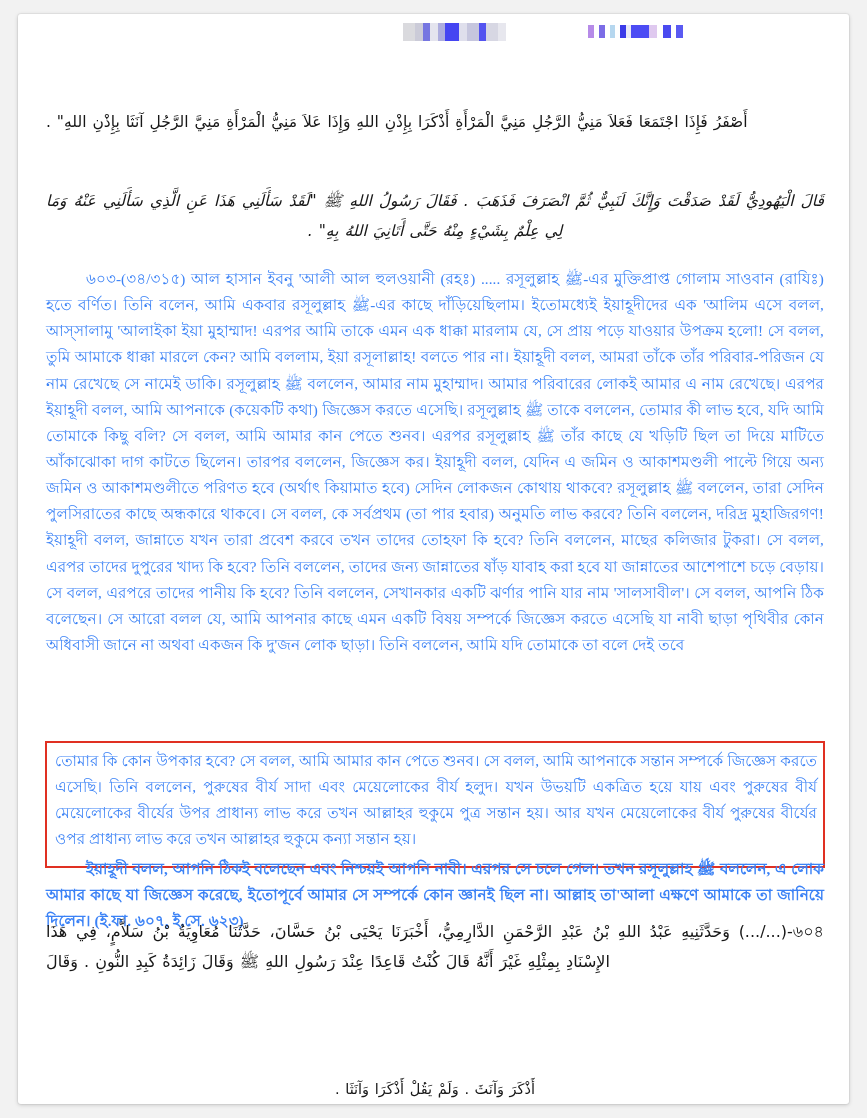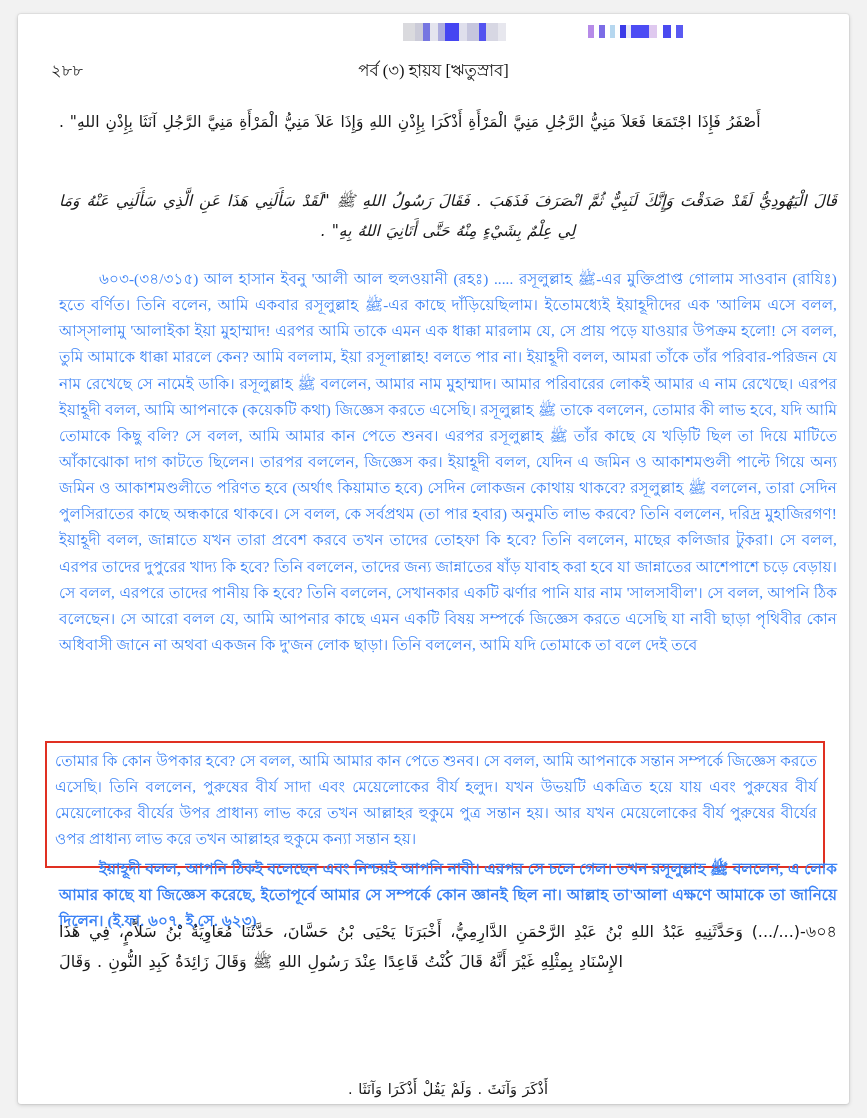--- a/index.html
+++ b/index.html
@@ -108,21 +108,20 @@
     width: 831px;
     text-align: center;
     font-size: 16.5px;
     color: #121212;
   }
 
   
   .blk {
     position: absolute;
     color: #141414;
-    margin-left: 13px;
   }
   .arabic {
     direction: rtl;
     text-align: justify;
     text-align-last: left;
     font-family: "DejaVu Sans", sans-serif;
     font-size: 15.5px;
     line-height: 1.95;
     color: #171717;
     word-spacing: 1px;
@@ -159,24 +158,20 @@
 </head>
 <body>
 
 <div id="page-sheet">
 
   <div id="redaction-row">
     <div class="redact" id="redact-a"></div>
     <div class="redact" id="redact-b"></div>
   </div>
 
-  <div id="running-head">
-    <div id="page-folio">২৮৮</div>
-    <div id="chapter-title">পর্ব (৩) হায়য [ঋতুস্রাব]</div>
-  </div>
 
   <div class="blk arabic" style="left:28px; top:93px; width:778px;">أَصْفَرُ فَإِذَا اجْتَمَعَا فَعَلاَ مَنِيُّ الرَّجُلِ مَنِيَّ الْمَرْأَةِ أَذْكَرَا بِإِذْنِ اللهِ وَإِذَا عَلاَ مَنِيُّ الْمَرْأَةِ مَنِيَّ الرَّجُلِ آنَثَا بِإِذْنِ اللهِ" .</div>
 
   <div class="blk arabic lastcenter" style="left:28px; top:172px; width:778px;font-style:italic;">قَالَ الْيَهُودِيُّ لَقَدْ صَدَقْتَ وَإِنَّكَ لَنَبِيٌّ ثُمَّ انْصَرَفَ فَذَهَبَ . فَقَالَ رَسُولُ اللهِ ﷺ "لَقَدْ سَأَلَنِي هَذَا عَنِ الَّذِي سَأَلَنِي عَنْهُ وَمَا لِي عِلْمٌ بِشَيْءٍ مِنْهُ حَتَّى أَتَانِيَ اللهُ بِهِ" .</div>
 
   <div class="blk bangla indent" style="left:28px; top:252px; width:778px;">৬০৩-(৩৪/৩১৫) আল হাসান ইবনু 'আলী আল হুলওয়ানী (রহঃ) ..... রসূলুল্লাহ ﷺ-এর মুক্তিপ্রাপ্ত গোলাম সাওবান (রাযিঃ) হতে বর্ণিত। তিনি বলেন, আমি একবার রসূলুল্লাহ ﷺ-এর কাছে দাঁড়িয়েছিলাম। ইতোমধ্যেই ইয়াহূদীদের এক 'আলিম এসে বলল, আস্‌সালামু 'আলাইকা ইয়া মুহাম্মাদ! এরপর আমি তাকে এমন এক ধাক্কা মারলাম যে, সে প্রায় পড়ে যাওয়ার উপক্রম হলো! সে বলল, তুমি আমাকে ধাক্কা মারলে কেন? আমি বললাম, ইয়া রসূলাল্লাহ! বলতে পার না। ইয়াহূদী বলল, আমরা তাঁকে তাঁর পরিবার-পরিজন যে নাম রেখেছে সে নামেই ডাকি। রসূলুল্লাহ ﷺ বললেন, আমার নাম মুহাম্মাদ। আমার পরিবারের লোকই আমার এ নাম রেখেছে। এরপর ইয়াহূদী বলল, আমি আপনাকে (কয়েকটি কথা) জিজ্ঞেস করতে এসেছি। রসূলুল্লাহ ﷺ তাকে বললেন, তোমার কী লাভ হবে, যদি আমি তোমাকে কিছু বলি? সে বলল, আমি আমার কান পেতে শুনব। এরপর রসূলুল্লাহ ﷺ তাঁর কাছে যে খড়িটি ছিল তা দিয়ে মাটিতে আঁকাঝোকা দাগ কাটতে ছিলেন। তারপর বললেন, জিজ্ঞেস কর। ইয়াহূদী বলল, যেদিন এ জমিন ও আকাশমণ্ডলী পাল্টে গিয়ে অন্য জমিন ও আকাশমণ্ডলীতে পরিণত হবে (অর্থাৎ কিয়ামাত হবে) সেদিন লোকজন কোথায় থাকবে? রসূলুল্লাহ ﷺ বললেন, তারা সেদিন পুলসিরাতের কাছে অন্ধকারে থাকবে। সে বলল, কে সর্বপ্রথম (তা পার হবার) অনুমতি লাভ করবে? তিনি বললেন, দরিদ্র মুহাজিরগণ! ইয়াহূদী বলল, জান্নাতে যখন তারা প্রবেশ করবে তখন তাদের তোহফা কি হবে? তিনি বললেন, মাছের কলিজার টুকরা। সে বলল, এরপর তাদের দুপুরের খাদ্য কি হবে? তিনি বললেন, তাদের জন্য জান্নাতের ষাঁড় যাবাহ করা হবে যা জান্নাতের আশেপাশে চড়ে বেড়ায়। সে বলল, এরপরে তাদের পানীয় কি হবে? তিনি বললেন, সেখানকার একটি ঝর্ণার পানি যার নাম 'সালসাবীল'। সে বলল, আপনি ঠিক বলেছেন। সে আরো বলল যে, আমি আপনার কাছে এমন একটি বিষয় সম্পর্কে জিজ্ঞেস করতে এসেছি যা নাবী ছাড়া পৃথিবীর কোন অধিবাসী জানে না অথবা একজন কি দু'জন লোক ছাড়া। তিনি বললেন, আমি যদি তোমাকে তা বলে দেই তবে</div>
 
   <div id="highlight-box" style="border-color: rgb(224, 48, 34);">
     <div class="bangla">তোমার কি কোন উপকার হবে? সে বলল, আমি আমার কান পেতে শুনব। সে বলল, আমি আপনাকে সন্তান সম্পর্কে জিজ্ঞেস করতে এসেছি। তিনি বললেন, পুরুষের বীর্য সাদা এবং মেয়েলোকের বীর্য হলুদ। যখন উভয়টি একত্রিত হয়ে যায় এবং পুরুষের বীর্য মেয়েলোকের বীর্যের উপর প্রাধান্য লাভ করে তখন আল্লাহর হুকুমে পুত্র সন্তান হয়। আর যখন মেয়েলোকের বীর্য পুরুষের বীর্যের ওপর প্রাধান্য লাভ করে তখন আল্লাহর হুকুমে কন্যা সন্তান হয়।</div>
   </div>

